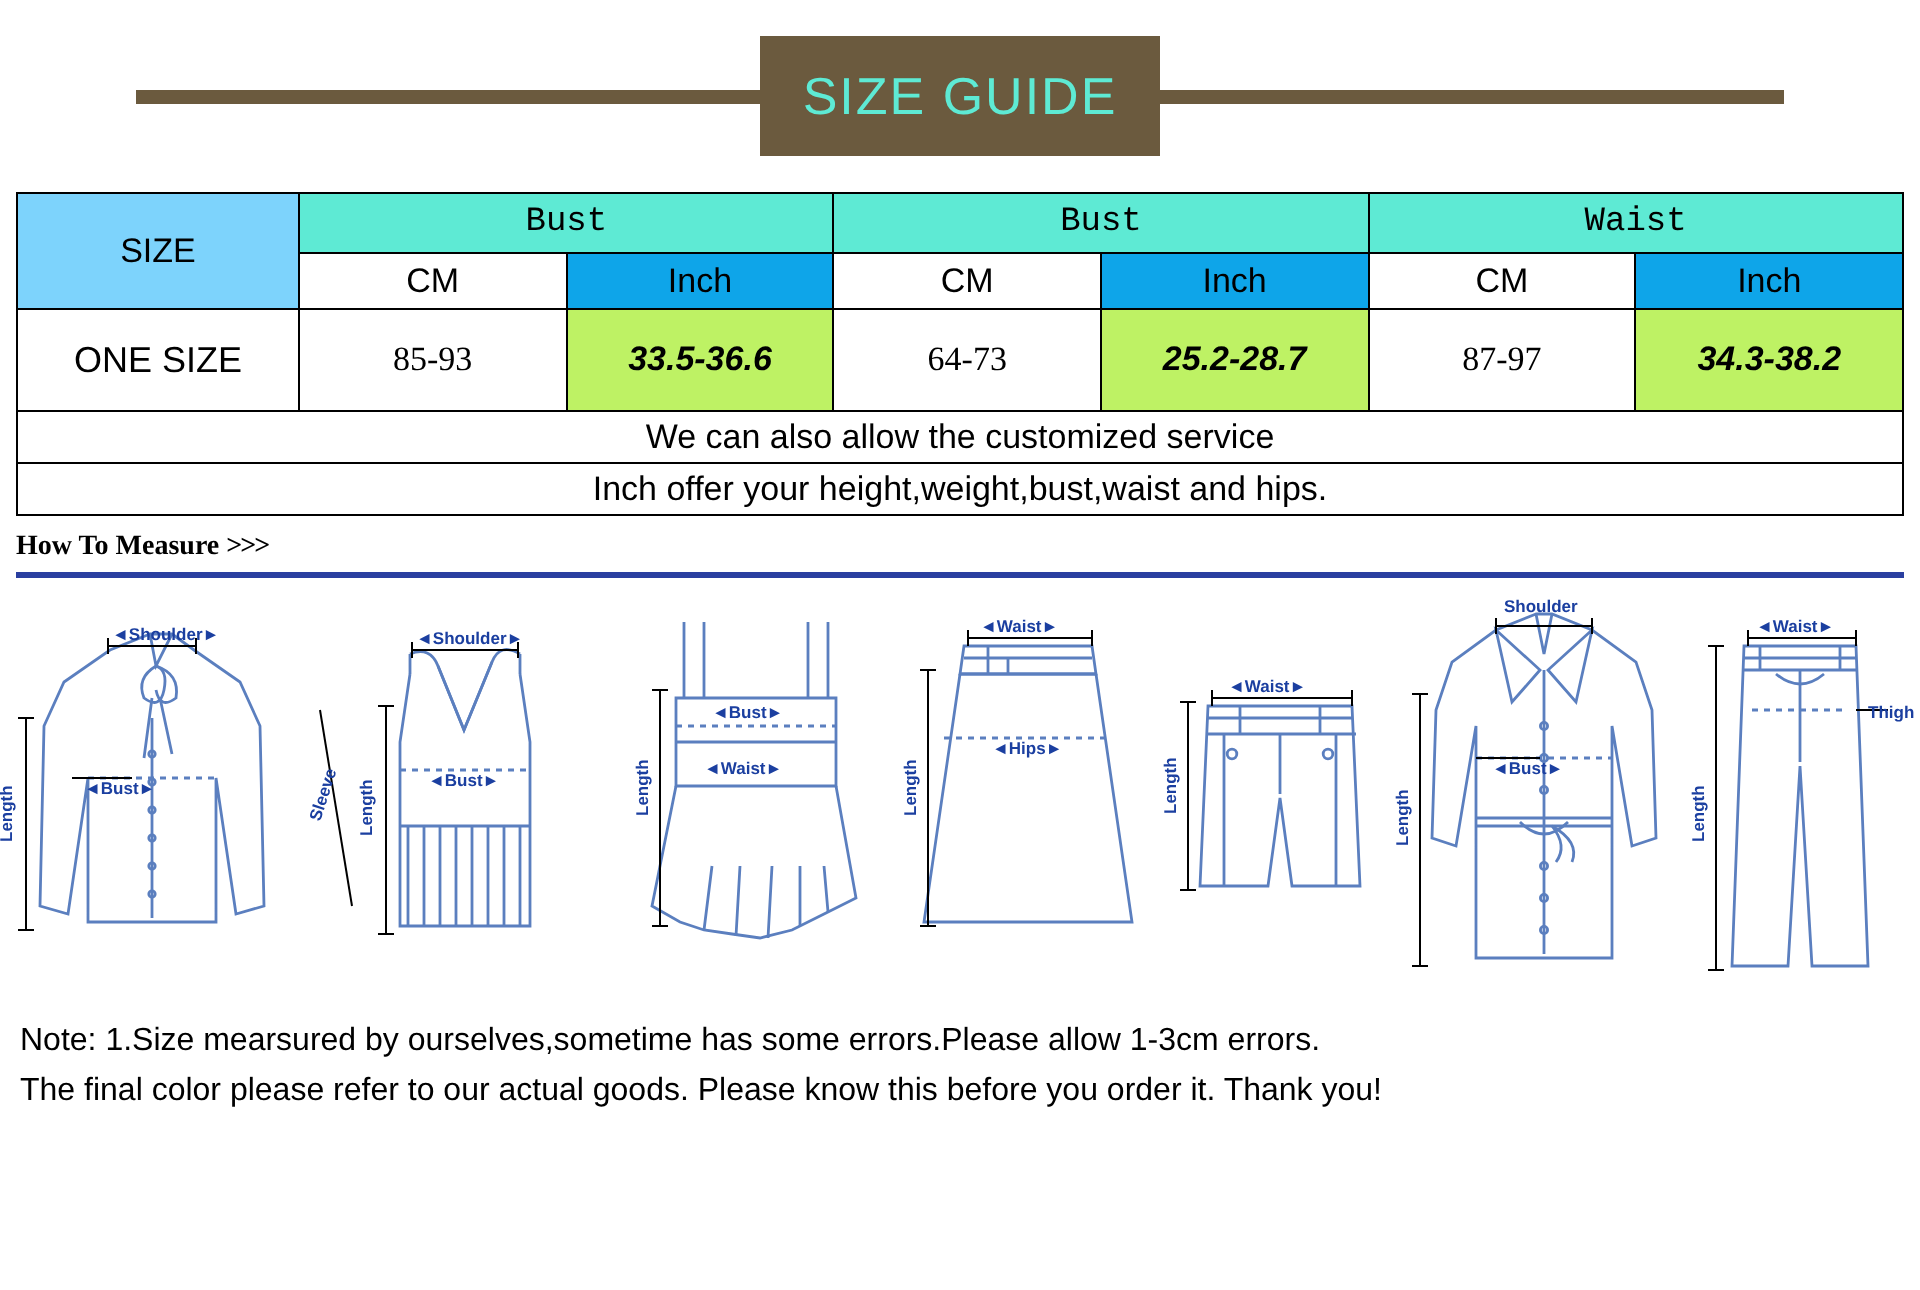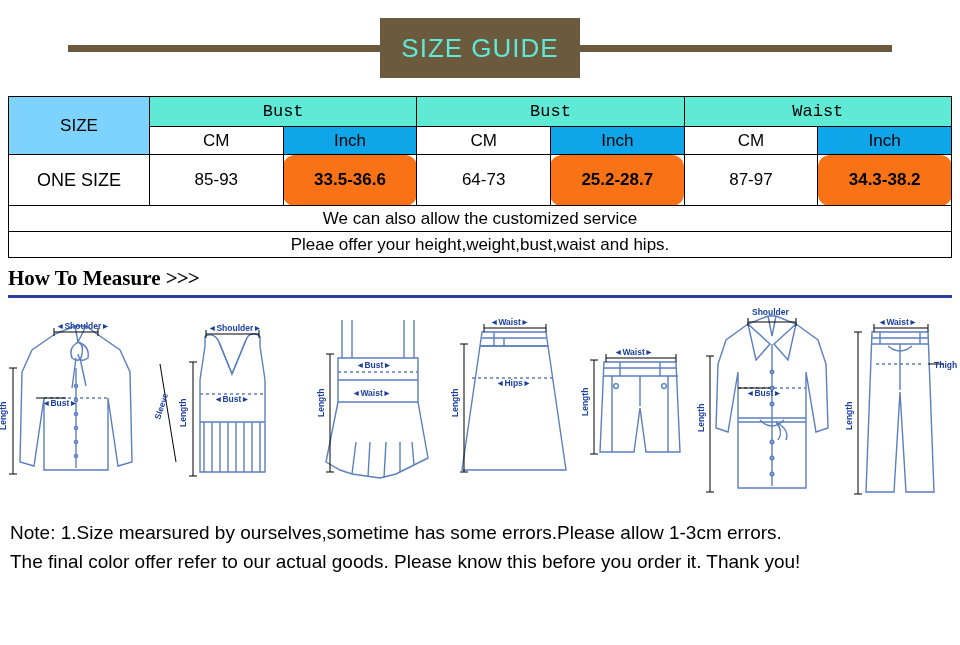--- a/index.html
+++ b/index.html
@@ -73,38 +73,37 @@
   }
   .sub-head.cm { background: #ffffff; }
   .sub-head.inch { background: #0ea5e9; }
   .size-label-cell {
     background: #7dd3fc;
     font-size: 17px;
   }
   .data-row td {
     height: 50px;
     font-size: 19px;
-    border-radius: 12px;
-  }
-  .data-row .cm { background: #ffffff; }
-  .data-row .inch { background: #f97316; font-weight: bold; }
+  }
+  .data-row .cm { background: #ffffff; font-family: Liberation Serif, serif; }
+  .data-row .inch { background: #bef264; font-weight: bold; font-style: italic; }
   .data-row .rowlabel { background: #ffffff; font-size: 18px; }
 
   .note-row td {
     height: 25px;
     text-align: left;
     padding-left: 5px;
     font-size: 16px;
     background: #ffffff;
   }
 
   
   .howto {
     margin: 8px 0 0 8px;
-    font-size: 21px;
+    font-size: 14px;
     font-weight: bold;
     font-family: "Liberation Serif", serif;
   }
   .howto .arrows { color: #000; letter-spacing: -1px; }
   .howto-rule {
     margin: 4px 8px 0 8px;
     height: 3px;
     background: #2a3fa0;
     width: 944px;
   }
@@ -112,21 +111,21 @@
   .figures {
     position: relative;
     height: 210px;
     margin-top: 4px;
   }
   .figures svg { display: block; }
 
   
   .footer {
     margin: 6px 10px 0 10px;
-    font-size: 19px;
+    font-size: 16px;
     line-height: 1.55;
   }
   .footer div { white-space: nowrap; }
 </style>
 </head>
 <body>
 
 <div class="header">
   <div class="header-rule left"></div>
   <div class="header-rule right"></div>
@@ -156,21 +155,21 @@
       <td class="inch">33.5-36.6</td>
       <td class="cm">64-73</td>
       <td class="inch">25.2-28.7</td>
       <td class="cm">87-97</td>
       <td class="inch">34.3-38.2</td>
     </tr>
     <tr class="note-row">
       <td colspan="7">We can also allow the customized service</td>
     </tr>
     <tr class="note-row">
-      <td colspan="7">Pleae offer your height,weight,bust,waist and hips.</td>
+      <td colspan="7">Inch offer your height,weight,bust,waist and hips.</td>
     </tr>
   </tbody>
     </table>
 </div>
 
 <div class="howto">
   <span>How To Measure</span>
   <span class="arrows">&gt;&gt;&gt;</span>
 </div>
 <div class="howto-rule"></div>
@@ -354,14 +353,14 @@
         <text x="934" y="66">Thigh</text>
         <text x="852" y="128" transform="rotate(-90 852 128)">Length</text>
       </g>
 
     </g>
   </svg>
 </div>
 
 <div class="footer">
   <div>Note: 1.Size mearsured by ourselves,sometime has some errors.Please allow 1-3cm errors.</div>
-  <div>The final color offer refer to our actual goods. Please know this before you order it. Thank you!</div>
+  <div>The final color please refer to our actual goods. Please know this before you order it. Thank you!</div>
 </div>
 
 </body></html>

